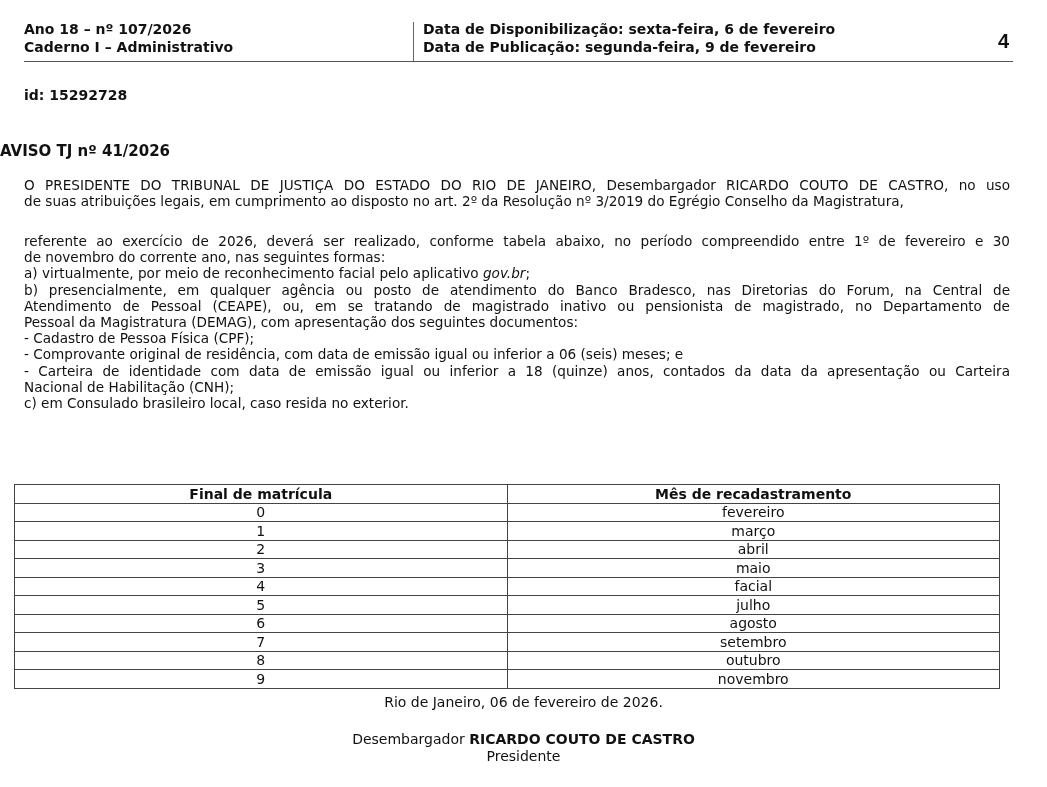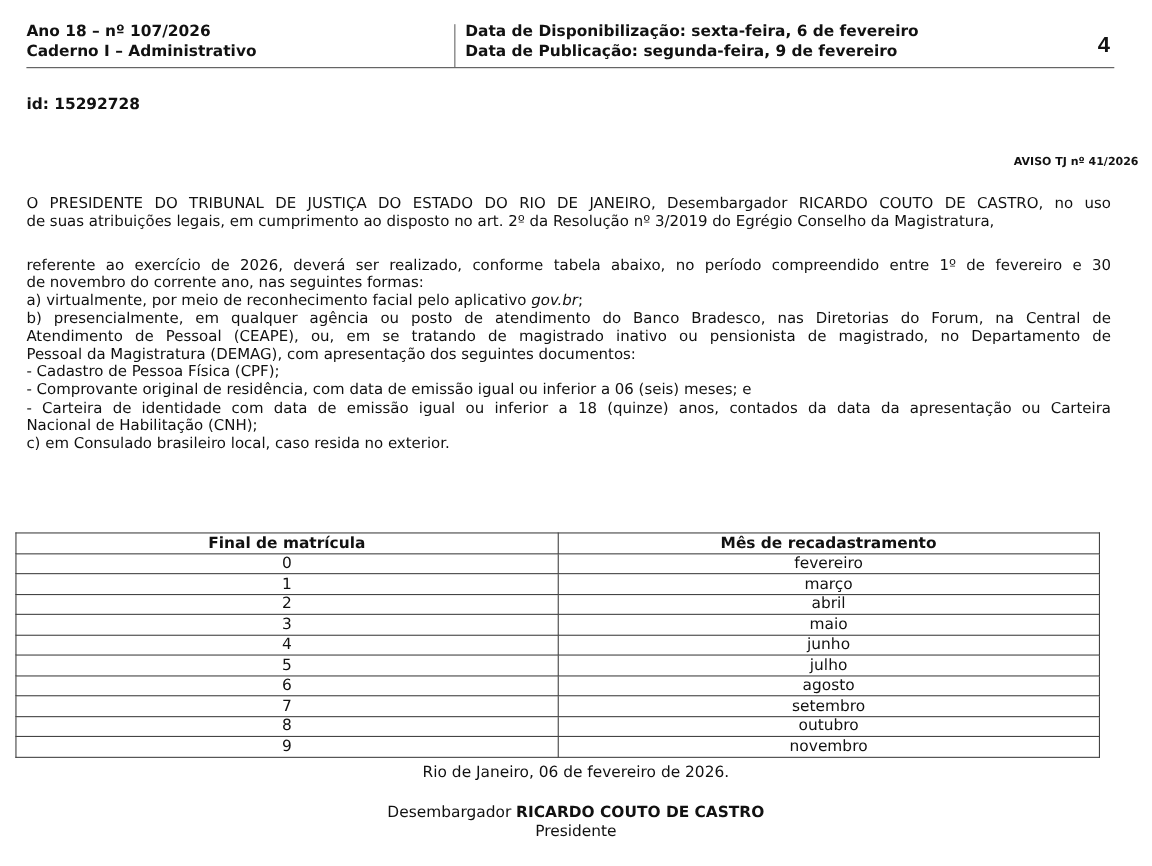--- a/index.html
+++ b/index.html
@@ -5,21 +5,21 @@
   html, body { margin:0; padding:0; background:#ffffff; }
   body { width:1047px; height:787px; position:relative; overflow:hidden;
          font-family:"DejaVu Sans", sans-serif; color:#111; font-size:13.5px; }
   .header { position:absolute; left:24px; top:20px; width:989px; height:41px;
             border-bottom:1.5px solid #555; }
   .hdr-left { position:absolute; left:0; top:0; width:389px; font-weight:bold; font-size:14px; line-height:18px; }
   .hdr-divider { position:absolute; left:389px; top:2px; width:1px; height:39px; background:#666; }
   .hdr-mid { position:absolute; left:399px; top:0; font-weight:bold; font-size:14px; line-height:18px; }
   .hdr-page { position:absolute; right:4px; top:10px; font-weight:bold; font-size:20px; font-family:"Liberation Sans", sans-serif; }
   .doc-id { position:absolute; left:24px; top:87px; font-weight:bold; font-size:14px; }
-  .title { position:absolute; left:0; width:1035px; top:142px; text-align:right; font-weight:bold; font-size:10px; }
+  .title { position:absolute; left:0; width:1035px; top:142px; text-align:left; font-weight:bold; font-size:15px; }
   .para { position:absolute; left:24px; width:986px; font-size:13.6px; line-height:16.2px; text-align:justify; }
   .p1 { top:177px; }
   .p2 { top:233px; }
   .para .line { display:block; }
   .just { text-align-last:justify; }
   table.mat { position:absolute; left:14px; top:462px; width:986px; border-collapse:collapse; font-size:14px;margin-top:22px; }
   table.mat th, table.mat td { border:1.5px solid #444; height:17.5px; padding:0; text-align:center; line-height:16px; }
   table.mat th { font-weight:bold; }
   .closing { position:absolute; left:0; width:1047px; text-align:center; font-size:14px; }
   .city { top:694px; }
@@ -83,21 +83,21 @@
     <tr>
         <td>2</td>
         <td>abril</td>
       </tr>
     <tr>
         <td>3</td>
         <td>maio</td>
       </tr>
     <tr>
         <td>4</td>
-        <td>junho</td>
+        <td>facial</td>
       </tr>
     <tr>
         <td>5</td>
         <td>julho</td>
       </tr>
     <tr>
         <td>6</td>
         <td>agosto</td>
       </tr>
     <tr>

